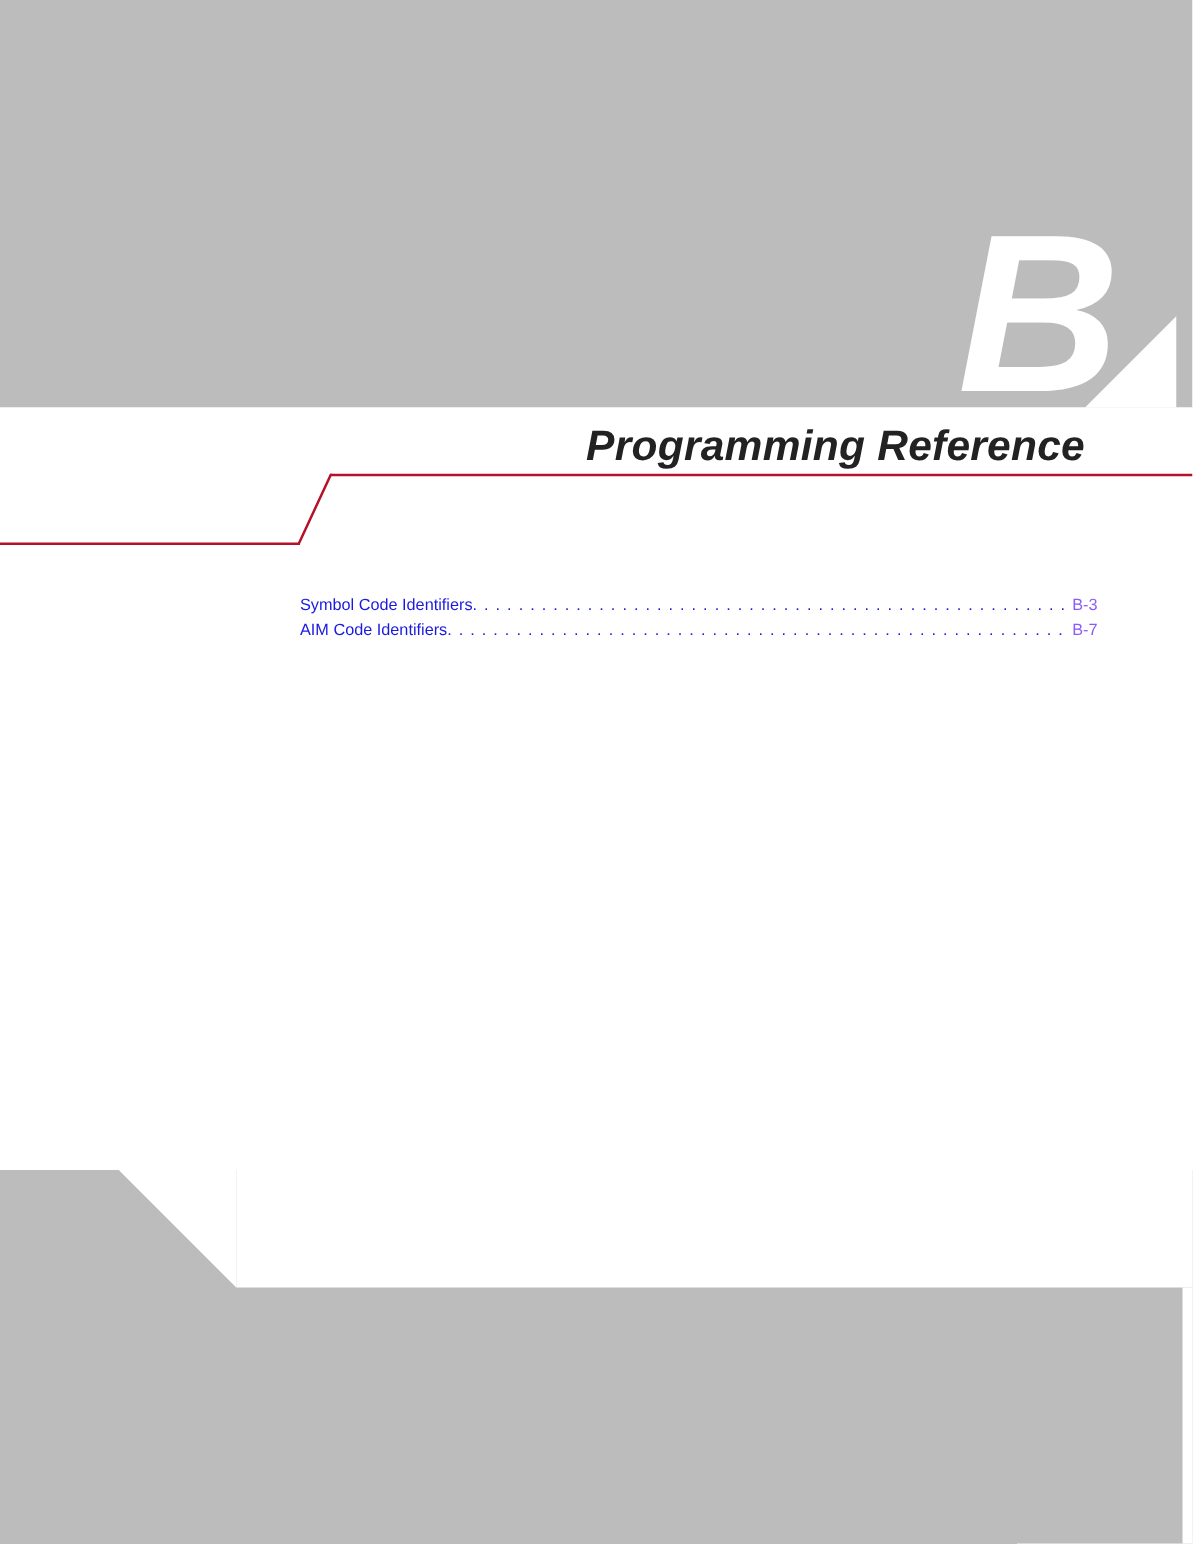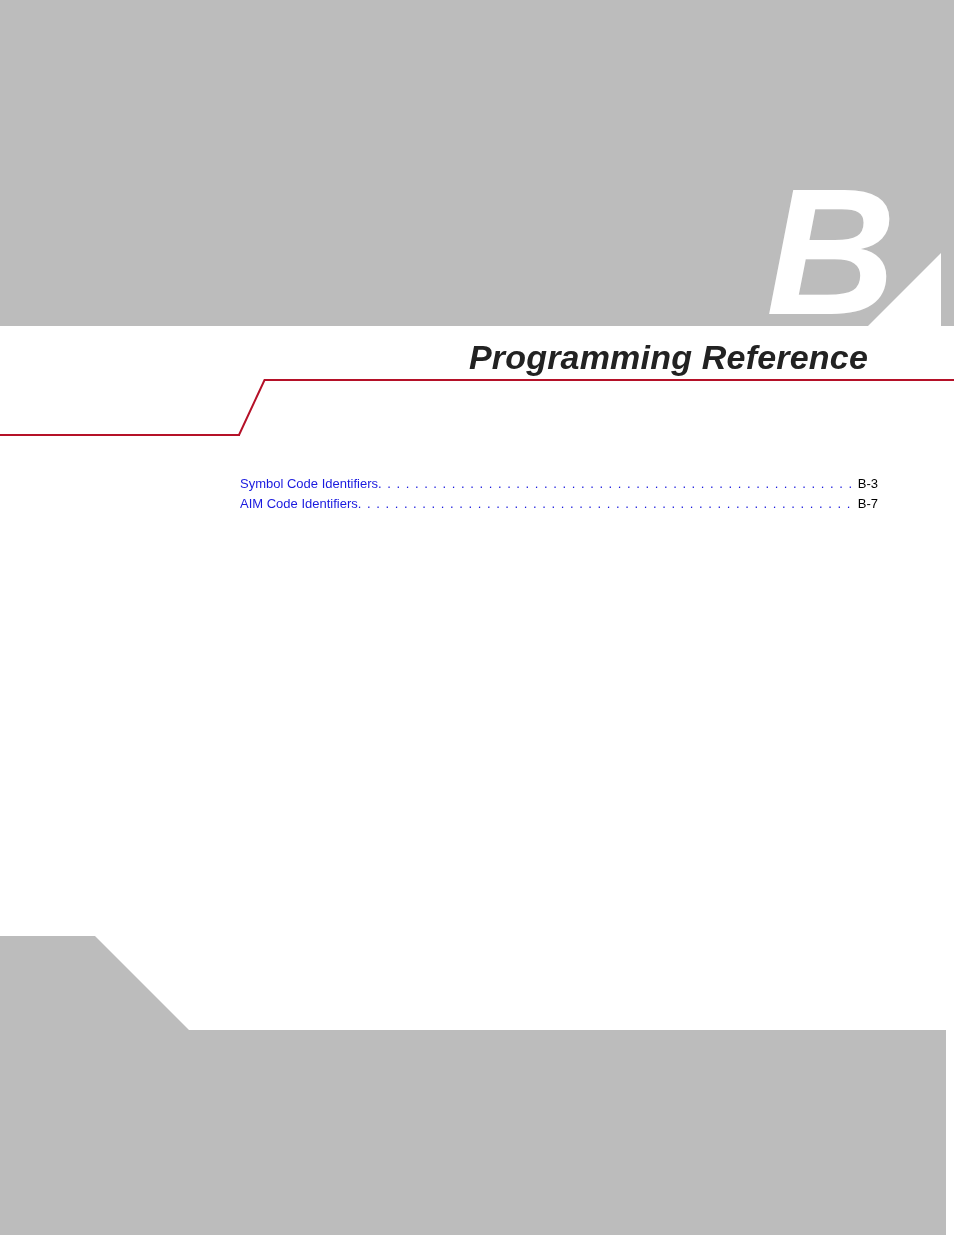--- a/index.html
+++ b/index.html
@@ -112,21 +112,21 @@
   .toc-label { color: #1a1adf; }
   .toc-dots {
     flex: 1 1 auto;
     overflow: hidden;
     color: #1a1adf;
     letter-spacing: 1px;
   }
   .toc-dots::after {
     content: ". . . . . . . . . . . . . . . . . . . . . . . . . . . . . . . . . . . . . . . . . . . . . . . . . . . . . . . . . . . . . . . . . . . . . . . . . . . . . . . . . . . . . . . . . . . . . . . . . . . . . . . . . . . . . . . . . . . . . . . . . . . . . . . . . . . . . . . . . . . . . . . . . . . . . . . . . . . . . . . . . . . . . . . . . . . . . . . .";
   }
-  .toc-page { color: #000000; padding-left: 6px; text-align: right; }
+  .toc-page { color: #8b5cf6; padding-left: 6px; text-align: right; }
 
   
   .bottom-gray {
     position: absolute;
     left: 0;
     top: 936px;
     width: 954px;
     height: 299px;
     background: #bcbcbc;
     z-index: 1;

